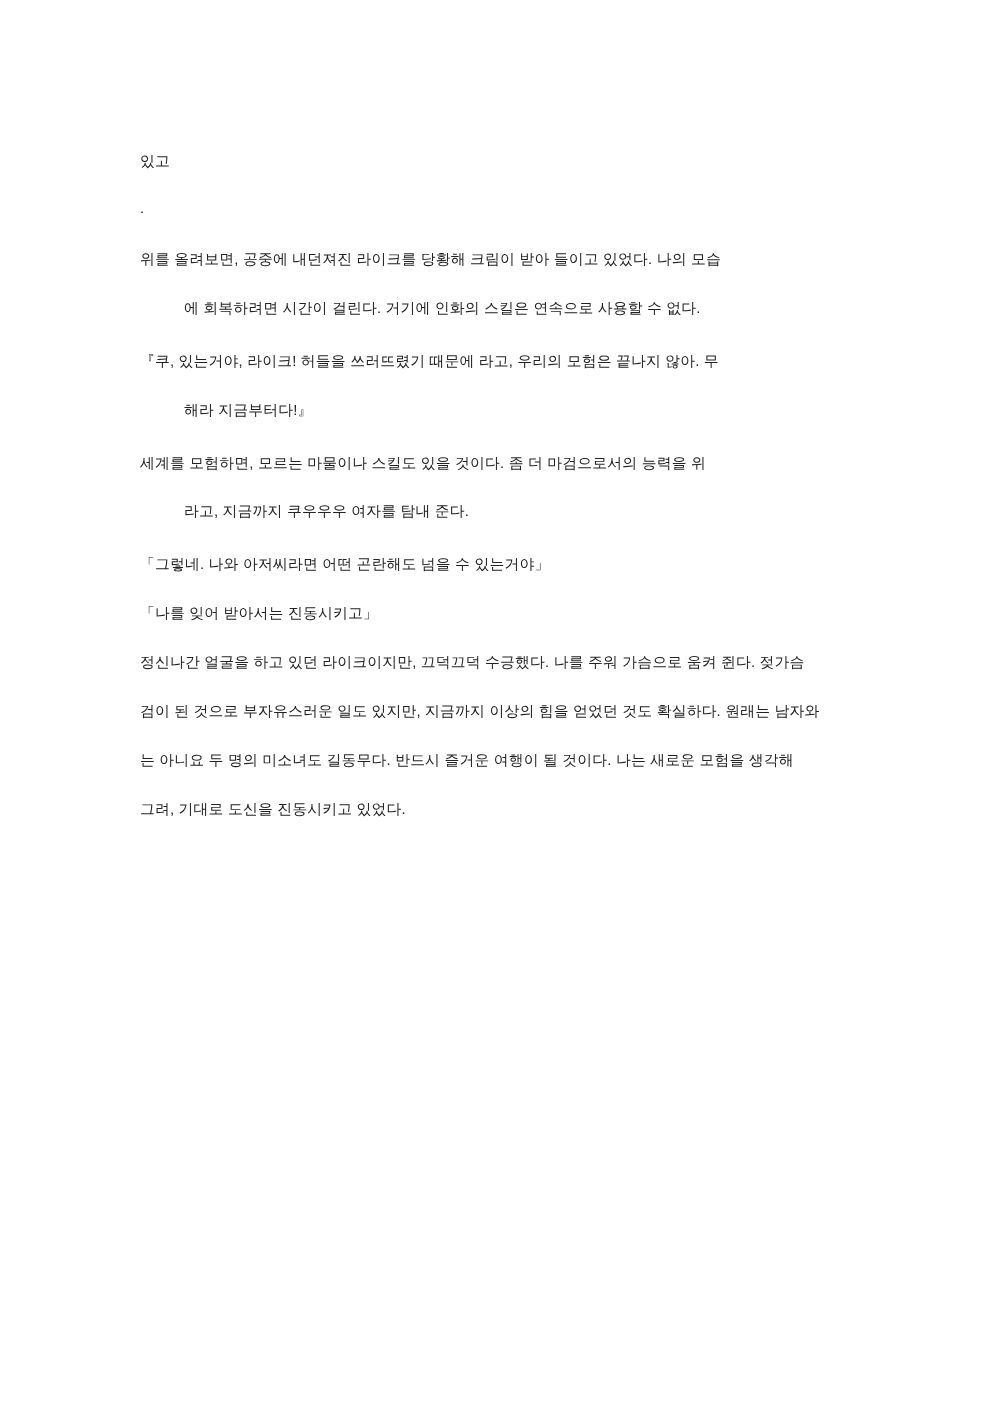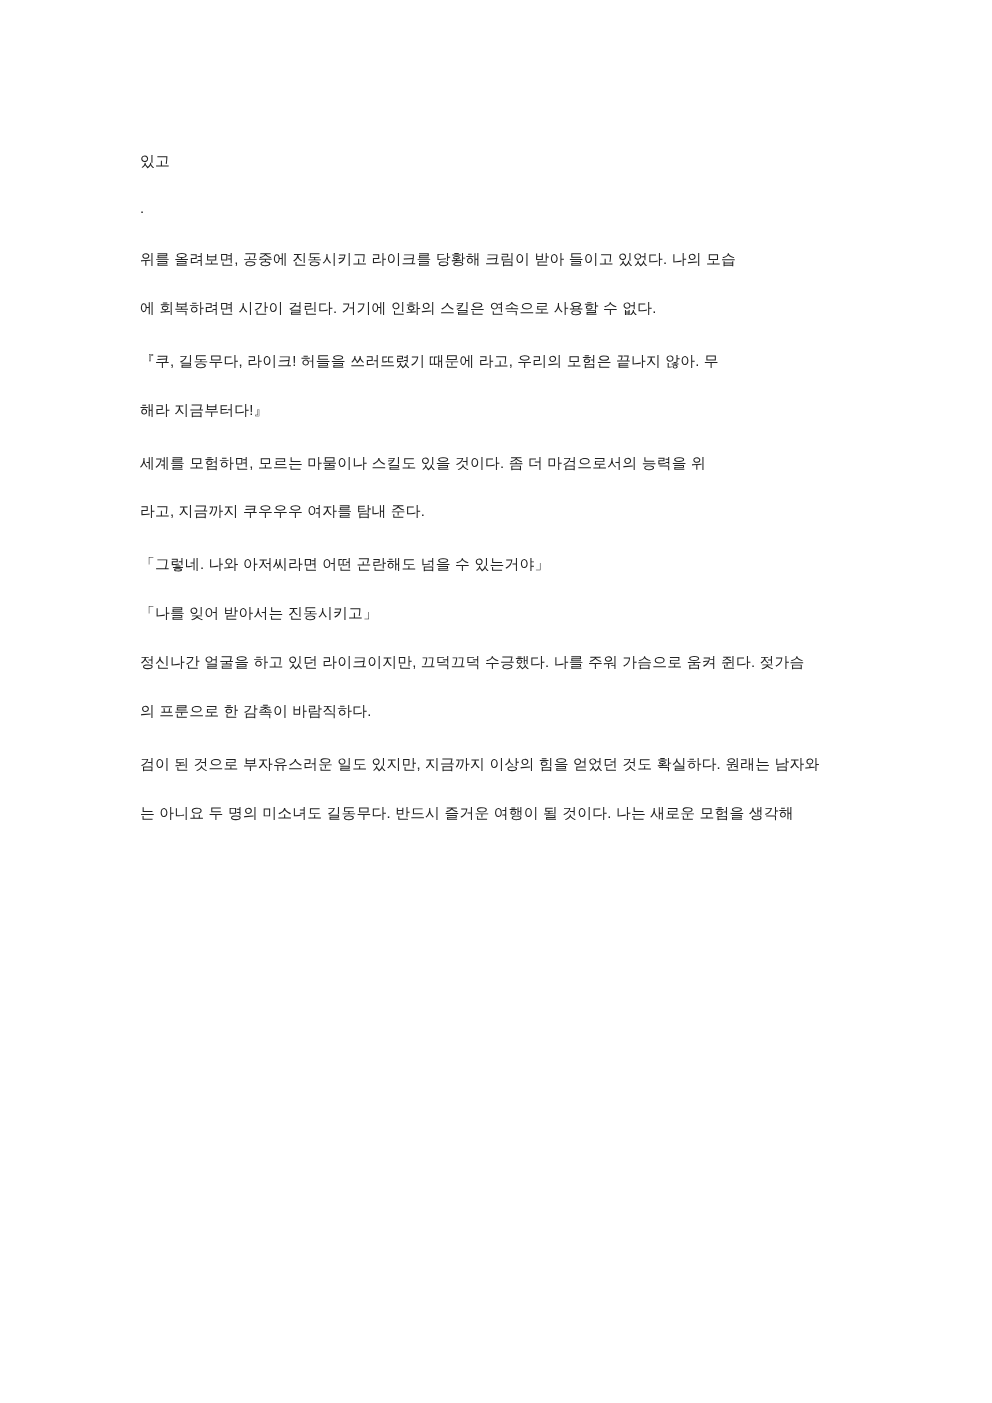--- a/index.html
+++ b/index.html
@@ -37,35 +37,36 @@
   }
   .para.tight {
     margin-bottom: 24px;
   }
   .para.dot {
     margin-bottom: 28px;
     letter-spacing: 0;
   }
   .para.wide {
     margin-bottom: 30px;
+    margin-left: 44px;
   }
 </style>
 </head>
 <body>
 
 <div class="page">
   <div class="doc-body">
     <p class="para tight">있고</p>
     <p class="para dot">.</p>
-    <p class="para">위를 올려보면, 공중에 진동시키고 라이크를 당황해 크림이 받아 들이고 있었다. 나의 모습</p>
+    <p class="para">위를 올려보면, 공중에 내던져진 라이크를 당황해 크림이 받아 들이고 있었다. 나의 모습</p>
     <p class="para wide">에 회복하려면 시간이 걸린다. 거기에 인화의 스킬은 연속으로 사용할 수 없다.</p>
-    <p class="para">『쿠, 길동무다, 라이크! 허들을 쓰러뜨렸기 때문에 라고, 우리의 모험은 끝나지 않아. 무</p>
+    <p class="para">『쿠, 있는거야, 라이크! 허들을 쓰러뜨렸기 때문에 라고, 우리의 모험은 끝나지 않아. 무</p>
     <p class="para wide">해라 지금부터다!』</p>
     <p class="para">세계를 모험하면, 모르는 마물이나 스킬도 있을 것이다. 좀 더 마검으로서의 능력을 위</p>
     <p class="para wide">라고, 지금까지 쿠우우우 여자를 탐내 준다.</p>
     <p class="para">「그렇네. 나와 아저씨라면 어떤 곤란해도 넘을 수 있는거야」</p>
     <p class="para">「나를 잊어 받아서는 진동시키고」</p>
     <p class="para">정신나간 얼굴을 하고 있던 라이크이지만, 끄덕끄덕 수긍했다. 나를 주워 가슴으로 움켜 쥔다. 젖가슴</p>
-    <p class="para wide">의 프룬으로 한 감촉이 바람직하다.</p>
     <p class="para">검이 된 것으로 부자유스러운 일도 있지만, 지금까지 이상의 힘을 얻었던 것도 확실하다. 원래는 남자와</p>
     <p class="para">는 아니요 두 명의 미소녀도 길동무다. 반드시 즐거운 여행이 될 것이다. 나는 새로운 모험을 생각해</p>
+    <p class="para">그려, 기대로 도신을 진동시키고 있었다.</p>
   </div>
 </div>
 
 </body></html>

